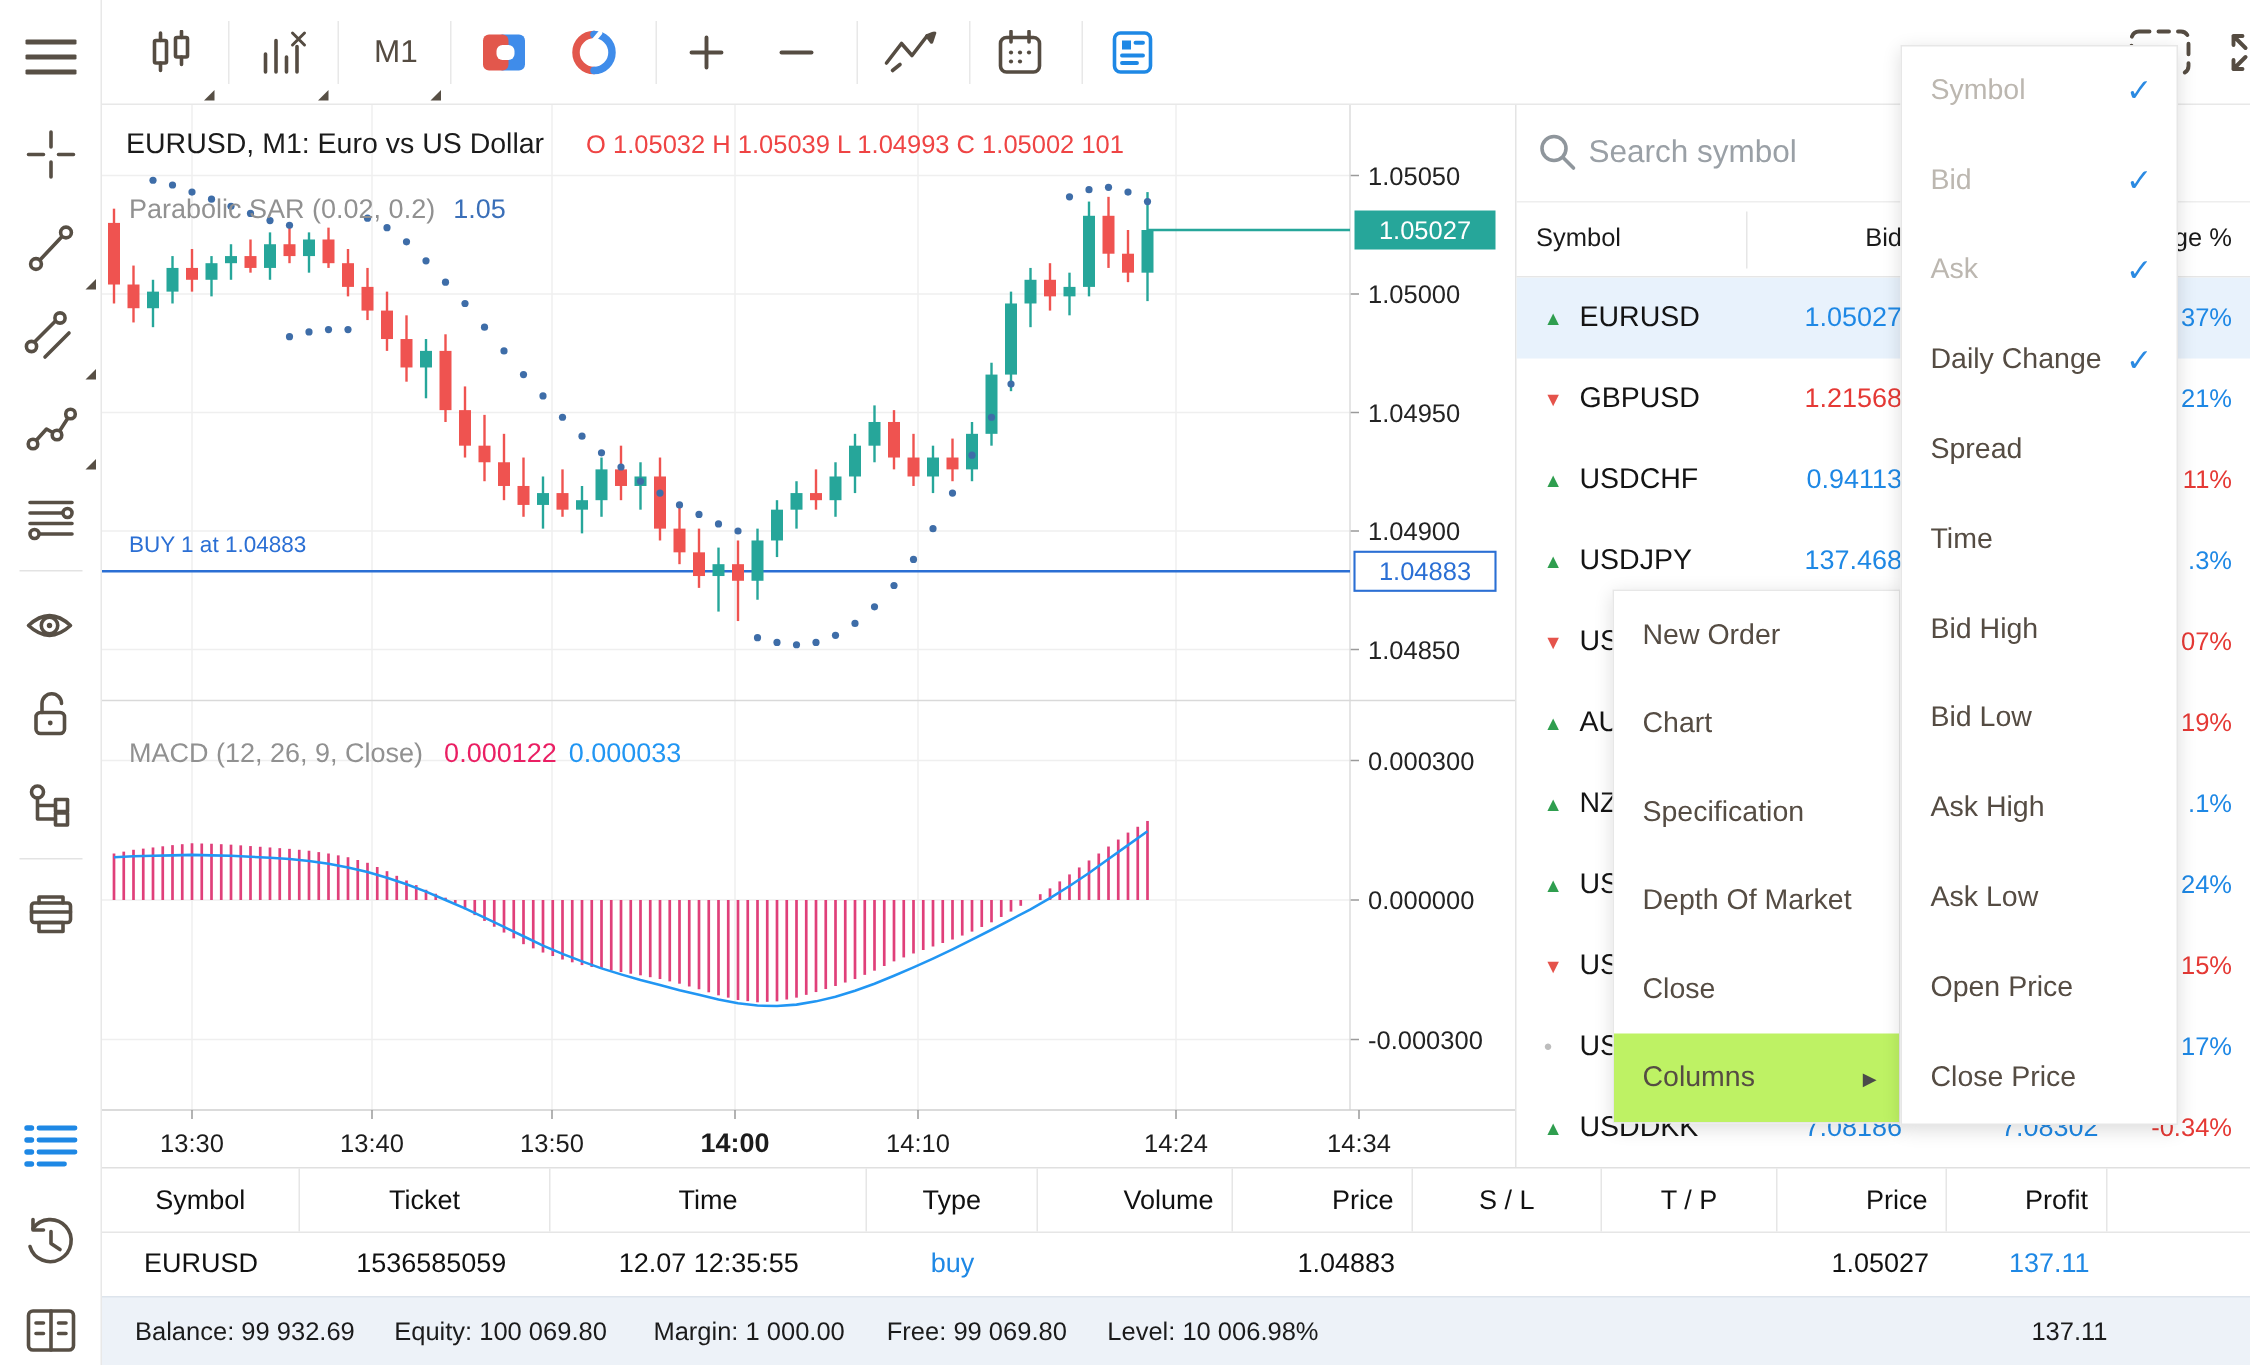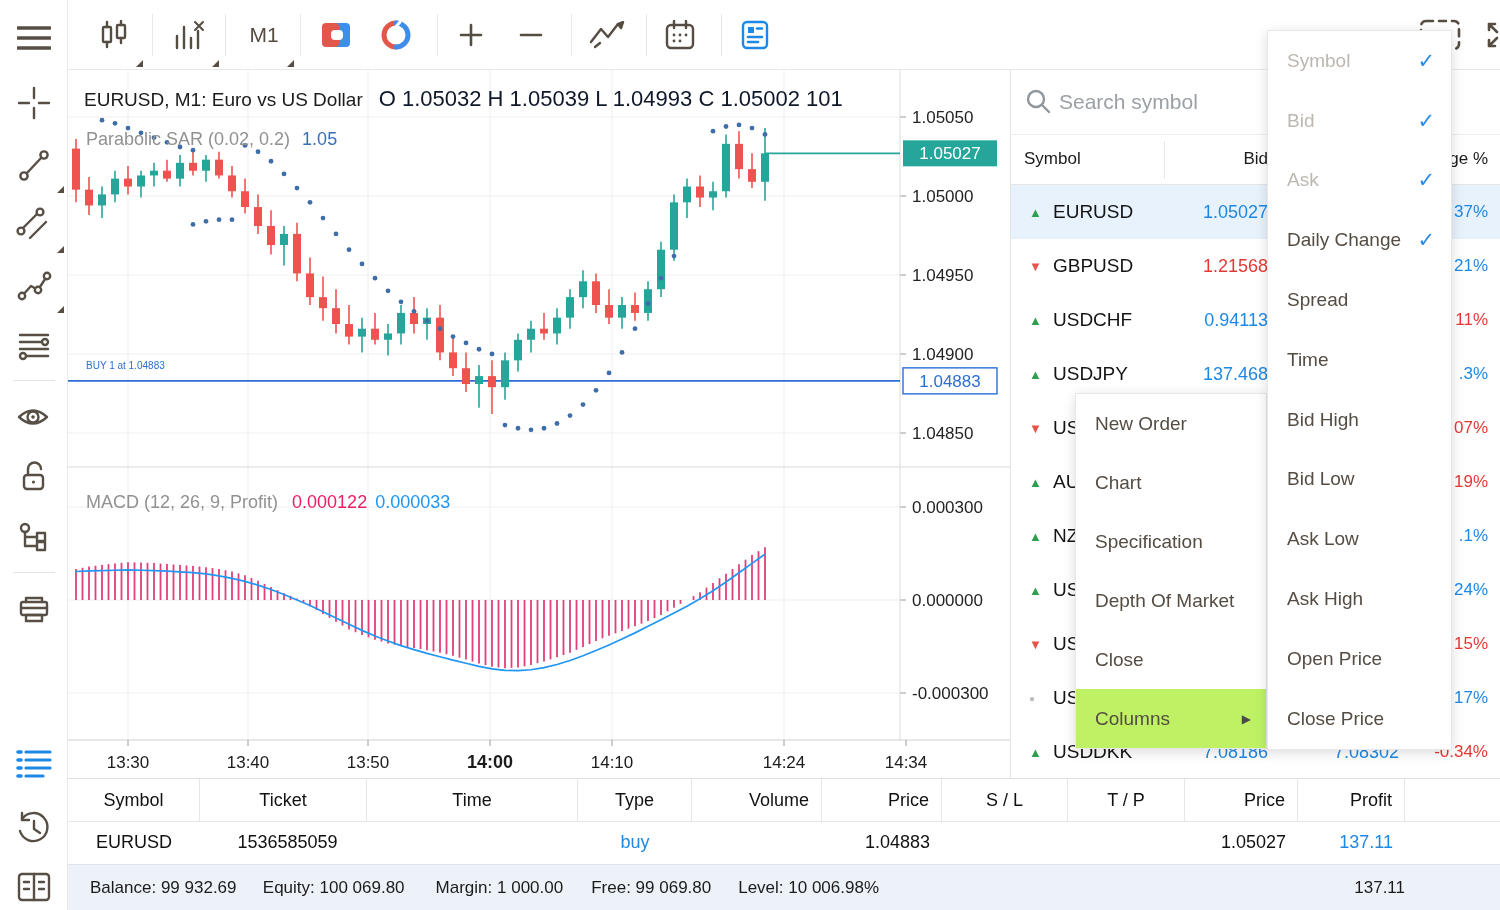--- a/index.html
+++ b/index.html
@@ -20,27 +20,27 @@
   .tb-cell { position:absolute; top:0; height:69px; display:flex; align-items:center; justify-content:center; cursor:pointer; }
   .tb-cell svg { stroke:#554c42; fill:none; stroke-width:2.4; stroke-linecap:round; stroke-linejoin:round; }
   .tb-div { position:absolute; top:14px; width:1px; height:42px; background:#e8e8e8; }
   #tf-label { font-size:21px; color:#554c42; }
 
   
   #chart-wrap { left:68px; top:70px; width:942px; height:708px; z-index:1; }
   #chart-svg { position:absolute; left:0; top:0; }
   .overlay { position:absolute; white-space:nowrap; z-index:2; }
   #hdr-title { color:#1b1b1b; font-size:19px; }
-  #hdr-ohlc { color:#0f172a; font-size:22px; margin-left:16px; }
+  #hdr-ohlc { color:#ef4444; font-size:17px; margin-left:28px; }
   #sar-label { color:#919191; font-size:18px; }
   #sar-value { color:#3a6fb8; font-size:18px; margin-left:12px; }
   #macd-label { color:#919191; font-size:18px; }
   #macd-v1 { color:#ea1f63; font-size:18px; margin-left:14px; }
   #macd-v2 { color:#2196f3; font-size:18px; margin-left:8px; }
-  #buy-label { color:#2b6fd4; font-size:10px; }
+  #buy-label { color:#2b6fd4; font-size:15px; }
 
   
   #mwatch { left:1010px; top:70px; width:490px; height:708px; background:#fff; border-left:1px solid #e4e4e4; z-index:2; }
   #search-row { position:absolute; left:0; top:0; width:490px; height:65px; border-bottom:1px solid #eee; }
   #search-input { position:absolute; left:48px; top:14px; width:380px; height:36px; border:0; outline:0; font-size:21px; color:#333;
                   font-family:"Liberation Sans",sans-serif; }
   #search-input::placeholder { color:#9aa0a6; }
   #mw-header { position:absolute; left:0; top:65px; width:490px; height:50px; border-bottom:1px solid #e6e6e6; font-size:17px; color:#1a1a1a; }
   .mw-hsep { position:absolute; top:6px; width:1px; height:38px; background:#e6e6e6; }
   #mw-rows { position:absolute; left:0; top:115px; width:490px; height:593px; overflow:hidden; }
@@ -591,21 +591,21 @@
     <div class="overlay" style="left:16px;top:16px;">
       <span id="hdr-title">EURUSD, M1: Euro vs US Dollar</span><span id="hdr-ohlc">O 1.05032 H 1.05039 L 1.04993 C 1.05002 101</span>
     </div>
     <div class="overlay" style="left:18px;top:59px;">
       <span id="sar-label">Parabolic SAR (0.02, 0.2)</span><span id="sar-value">1.05</span>
     </div>
     <div class="overlay" style="left:18px;top:285px;">
       <span id="buy-label">BUY 1 at 1.04883</span>
     </div>
     <div class="overlay" style="left:18px;top:422px;">
-      <span id="macd-label">MACD (12, 26, 9, Profit)</span><span id="macd-v1">0.000122</span><span id="macd-v2">0.000033</span>
+      <span id="macd-label">MACD (12, 26, 9, Close)</span><span id="macd-v1">0.000122</span><span id="macd-v2">0.000033</span>
     </div>
   </main>
 
   <section id="mwatch" class="abs">
     <div id="search-row">
       <svg class="abs" style="left:14px;top:18px;" width="26" height="26" viewBox="0 0 26 26">
           <circle cx="11" cy="11" r="8" fill="none" stroke="#8f969c" stroke-width="2.4"></circle>
           <path d="M17 17l7 7" stroke="#8f969c" stroke-width="2.4" stroke-linecap="round"></path>
         </svg>
       <input id="search-input" type="text" placeholder="Search symbol" style="">
@@ -706,20 +706,21 @@
       <div class="pt-cell pt-head" style="left: 299px; width: 211px; text-align: center;">Time</div>
       <div class="pt-cell pt-head" style="left: 510px; width: 114px; text-align: center;">Type</div>
       <div class="pt-cell pt-head" style="left: 624px; width: 130px; text-align: right; padding-right: 12px;">Volume</div>
       <div class="pt-cell pt-head" style="left: 754px; width: 120px; text-align: right; padding-right: 12px;">Price</div>
       <div class="pt-cell pt-head" style="left: 874px; width: 126px; text-align: center;">S / L</div>
       <div class="pt-cell pt-head" style="left: 1000px; width: 117px; text-align: center;">T / P</div>
       <div class="pt-cell pt-head" style="left: 1117px; width: 113px; text-align: right; padding-right: 12px;">Price</div>
       <div class="pt-cell pt-head" style="left: 1230px; width: 107px; text-align: right; padding-right: 12px;">Profit</div>
       <div class="pt-cell pt-row" style="left: 0px; width: 132px; text-align: center;">EURUSD</div>
       <div class="pt-cell pt-row" style="left: 136px; width: 167px; text-align: center;">1536585059</div>
+      <div class="pt-cell pt-row" style="left: 299px; width: 211px; text-align: center;">12.07 12:35:55</div>
       <div class="pt-cell pt-row" style="left: 510px; width: 114px; text-align: center; color: rgb(30, 136, 229);">buy</div>
       <div class="pt-cell pt-row" style="left: 754px; width: 120px; text-align: right; padding-right: 12px;">1.04883</div>
       <div class="pt-cell pt-row" style="left: 874px; width: 126px; text-align: center;"></div>
       <div class="pt-cell pt-row" style="left: 1000px; width: 117px; text-align: center;"></div>
       <div class="pt-cell pt-row" style="left: 1117px; width: 113px; text-align: right; padding-right: 12px;">1.05027</div>
       <div class="pt-cell pt-row" style="left: 1230px; width: 107px; text-align: right; padding-right: 12px; color: rgb(30, 136, 229);">137.11</div>
     </section>
 
   <footer id="statusbar" class="abs">
     <span id="sb-profit">137.11</span>
@@ -775,24 +776,24 @@
       <div class="menu-item mi-col" style="height: 59.8px;">
         <span>Time</span>
       </div>
       <div class="menu-item mi-col" style="height: 59.8px;">
         <span>Bid High</span>
       </div>
       <div class="menu-item mi-col" style="height: 59.8px;">
         <span>Bid Low</span>
       </div>
       <div class="menu-item mi-col" style="height: 59.8px;">
+        <span>Ask High</span>
+      </div>
+      <div class="menu-item mi-col" style="height: 59.8px;">
         <span>Ask Low</span>
-      </div>
-      <div class="menu-item mi-col" style="height: 59.8px;">
-        <span>Ask High</span>
       </div>
       <div class="menu-item mi-col" style="height: 59.8px;">
         <span>Open Price</span>
       </div>
       <div class="menu-item mi-col" style="height: 59.8px;">
         <span>Close Price</span>
       </div>
     </div>
 
 </div>

